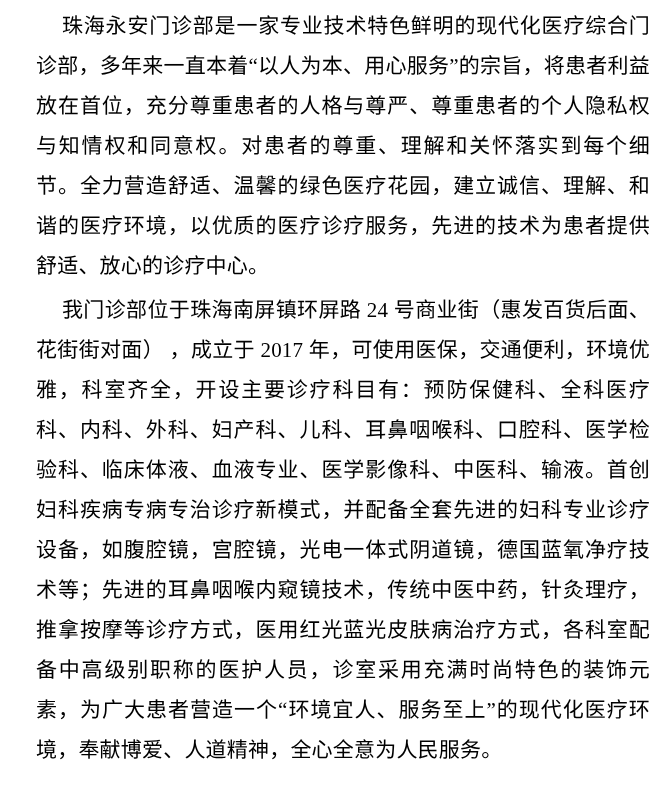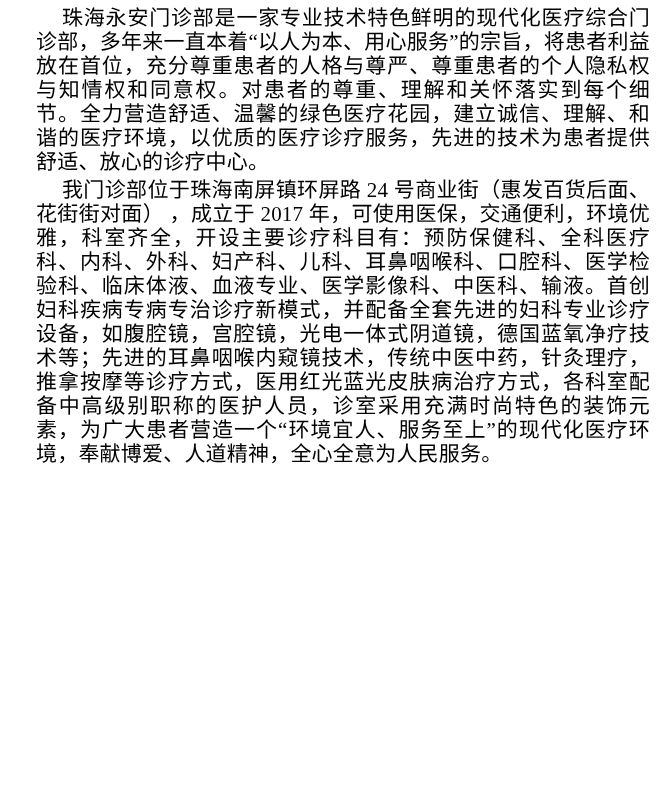--- a/index.html
+++ b/index.html
@@ -21,21 +21,21 @@
     font-family: "Liberation Serif", "DejaVu Serif", serif;
     font-size: 21px;
     color: #000000;
     -webkit-font-smoothing: antialiased;
   }
   .para {
     margin: 0;
     text-indent: 26px;
     text-align: justify;
     text-justify: inter-character;
-    line-height: 24px;
+    line-height: 40px;
     letter-spacing: 0.2px;
     word-break: break-all;
   }
   .para + .para {
     margin-top: 4px;
   }
 </style>
 </head>
 <body>
 

